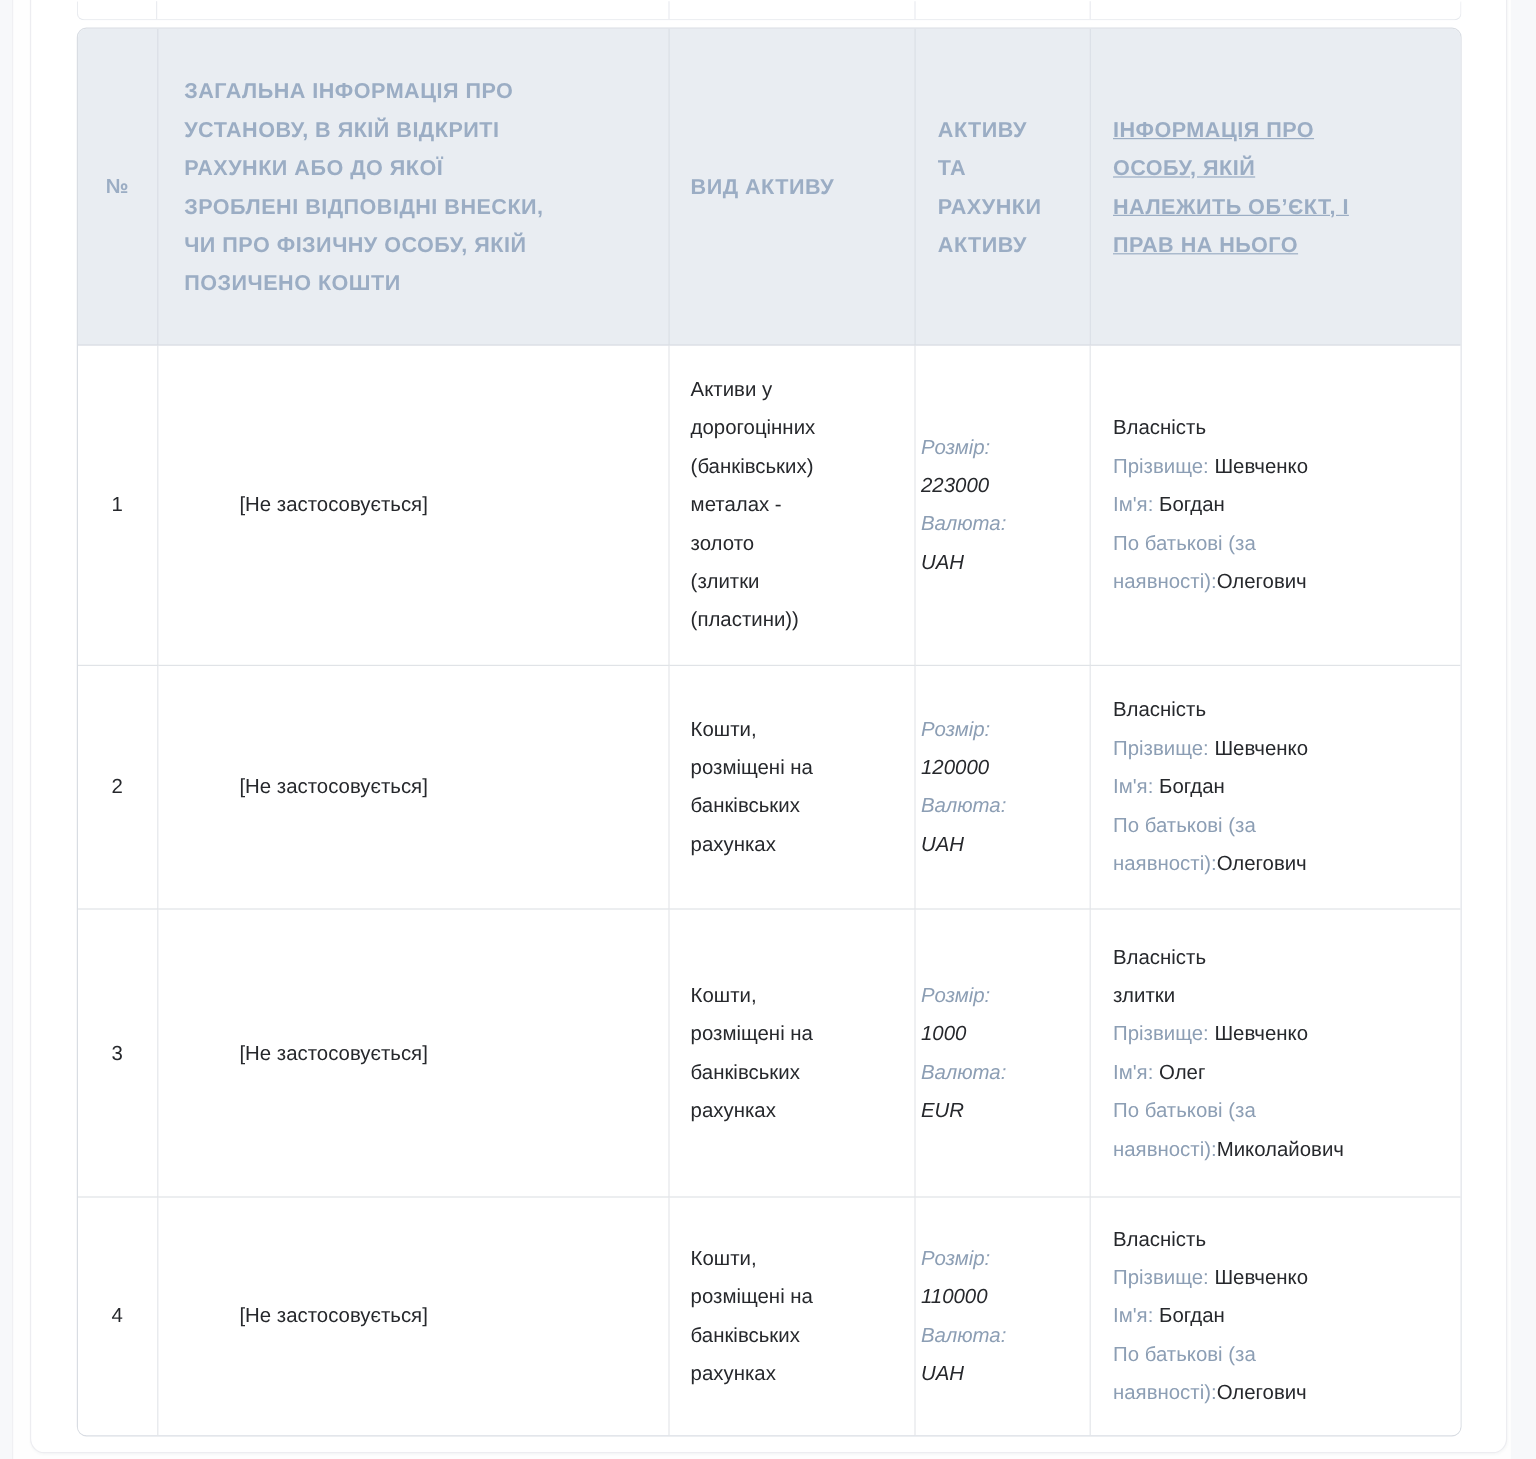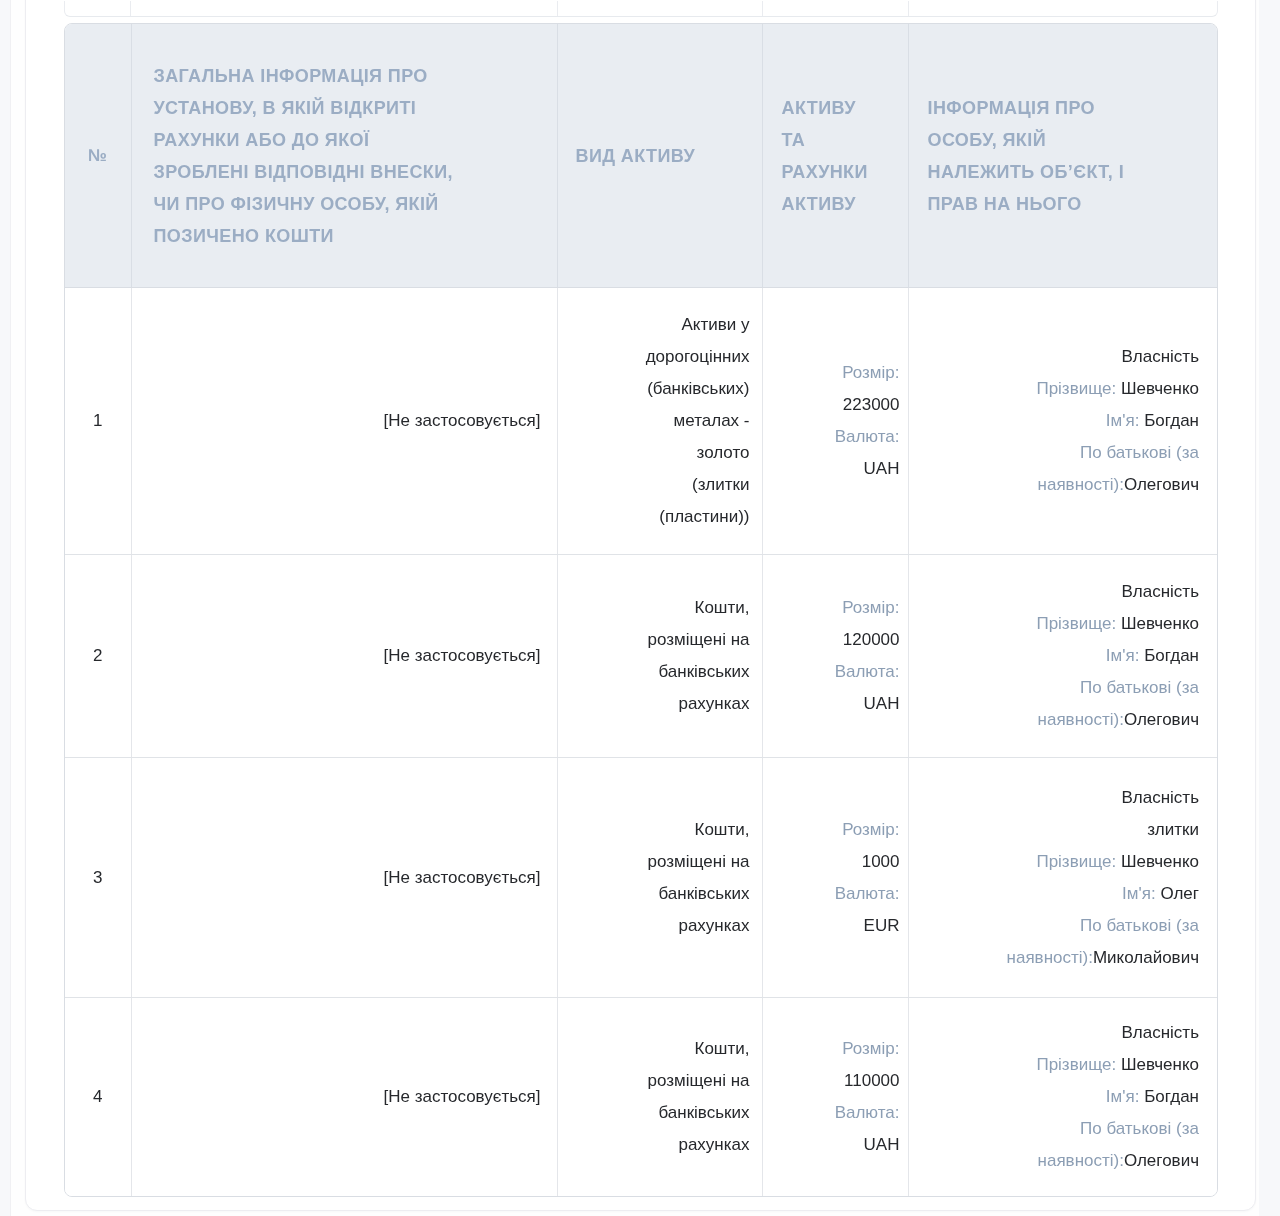--- a/index.html
+++ b/index.html
@@ -72,43 +72,42 @@
     border-right: 1px solid #d9dee5;
     border-bottom: 1px solid #d9dde3;
     padding: 0;
   }
   thead th:last-child { border-right: none; }
   thead th .hline { display: block; }
   th.hc1 { text-align: center; font-size: 17px; }
   th.hc2 { padding-left: 22px; padding-right: 18px; }
   th.hc3 { padding-left: 18px; margin-top: 23px; }
   th.hc4 { padding-left: 19px; }
-  th.hc5 { padding-left: 19px; padding-right: 12px; }
+  th.hc5 { padding-left: 19px; padding-right: 12px; text-decoration: underline; }
 
   tbody td {
     background: #ffffff;
     color: #26282c;
     font-size: 17px;
     line-height: 32px;
     vertical-align: middle;
     border-right: 1px solid #e4e6ea;
     border-bottom: 1px solid #e0e3e7;
     padding: 0;
-    text-align: right;
   }
   tbody td:last-child { border-right: none; }
   tbody tr:last-child td { border-bottom: none; }
   tr.r1 { height: 267px; }
   tr.r2 { height: 203px; }
   tr.r3 { height: 240px; }
   tr.r4 { height: 198px; }
   td.c1 { text-align: center; }
   td.c2 { padding-left: 68px; padding-right: 16px; }
   td.c3 { padding-left: 18px; padding-right: 12px; }
-  td.c4 { padding-left: 26px; padding-right: 8px; }
+  td.c4 { padding-left: 5px; padding-right: 8px; font-style: italic; }
   td.c5 { padding-left: 19px; padding-right: 20px; }
   .block { display: block; }
   .lbl { color: #8c9eb4; }
 </style>
 </head>
 <body>
 
 <div class="outer-panel"></div>
 
 <div class="card">

